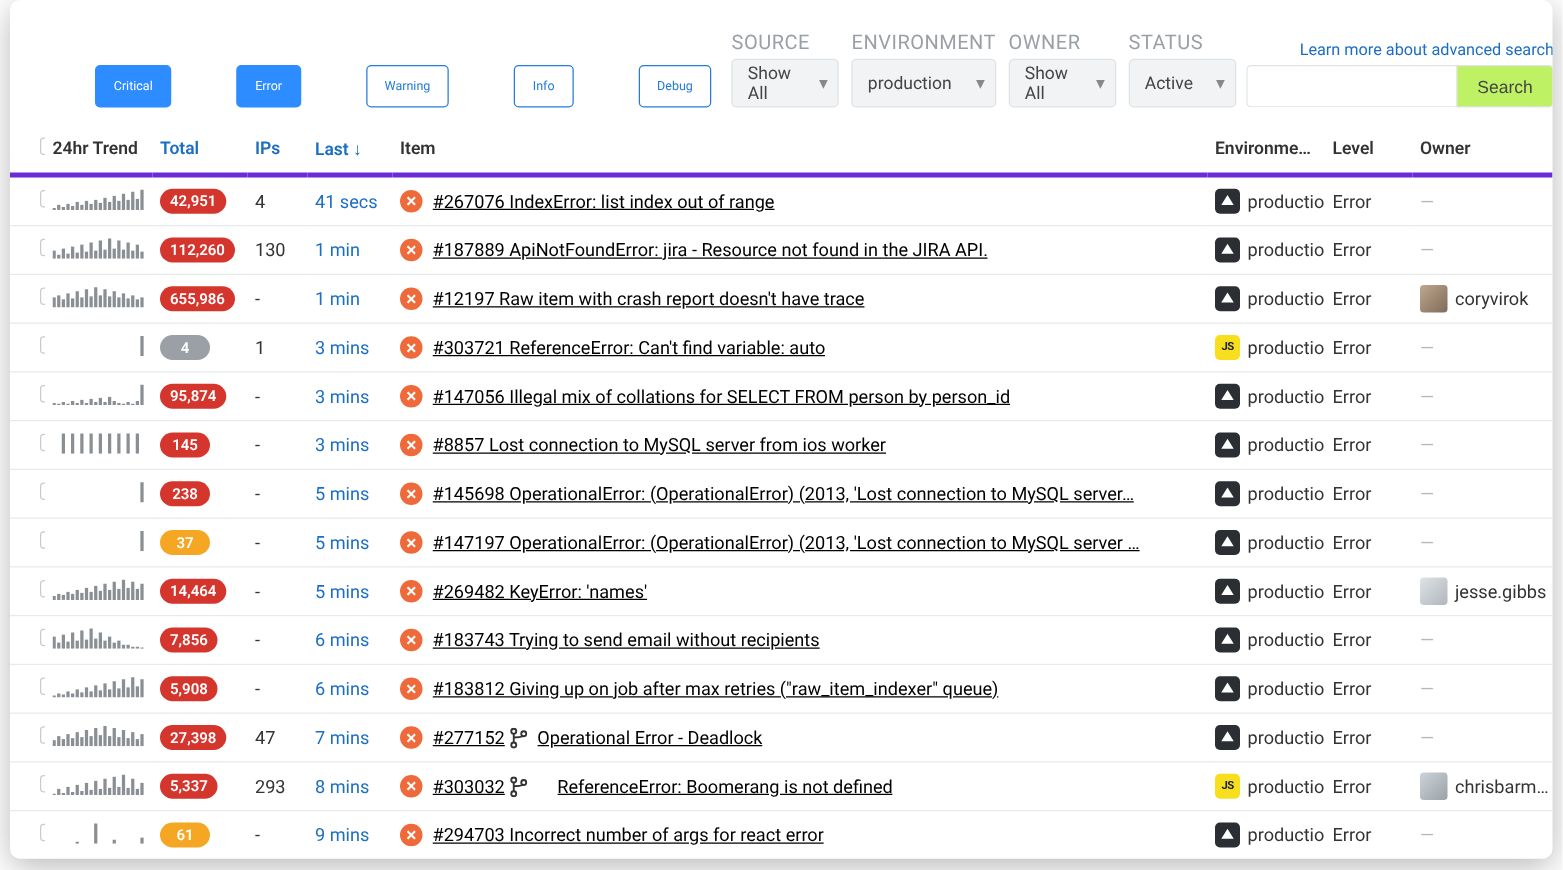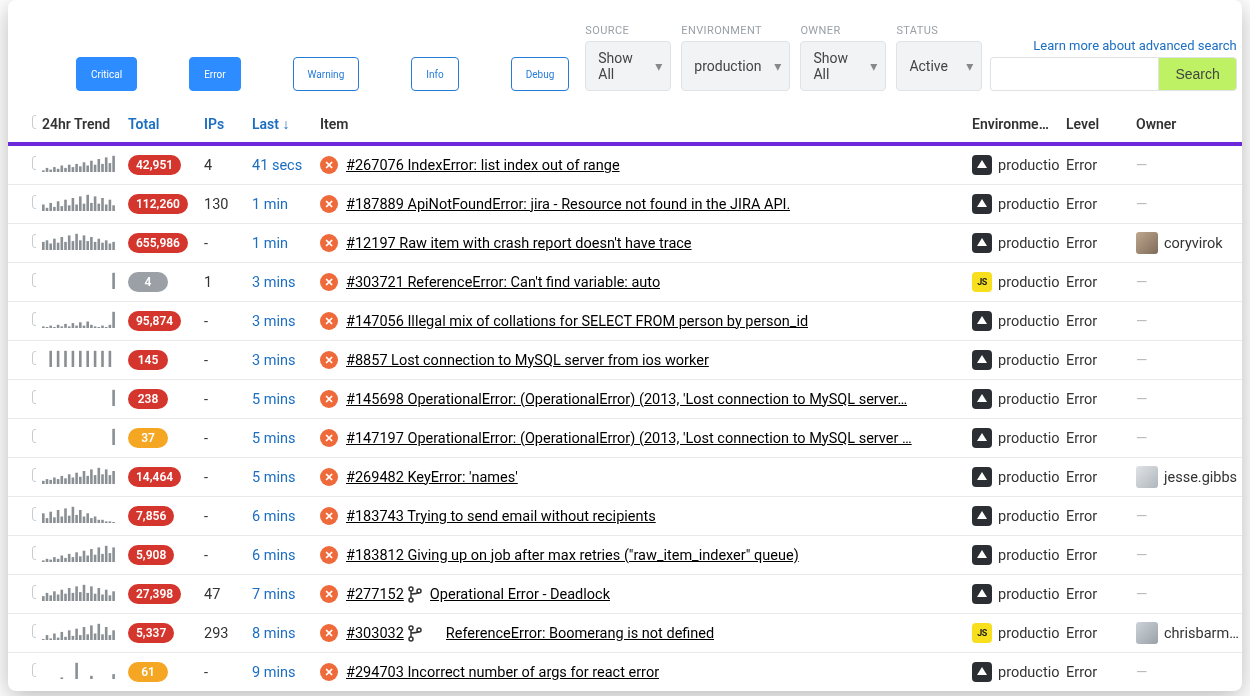--- a/index.html
+++ b/index.html
@@ -39,23 +39,23 @@
     border:1px solid transparent;
     user-select:none;
     margin-left:44px;
   }
   .btn-group-levels { display:flex; gap:8px; }
   .btn-blue { background:#2d8cff; color:#fff; border-color:#2d8cff; }
   .btn-outline { background:#fff; color:#247bd8; border:1px solid #247bd8; }
   .spacer { flex:1; }
   .filters { display:flex; gap:10px; }
   .filter-block { display:flex; flex-direction:column; gap:4px; }
-  .filter-label { font-size:11px; letter-spacing:.4px; color:#9aa0a6; }
+  .filter-label { font-size:16px; letter-spacing:.4px; color:#9aa0a6; }
   .select {
-    height:50px;
+    height:39px;
     background:#f1f3f5;
     border:1px solid #dfe3e6;
     border-radius:4px;
     padding:0 28px 0 12px;
     font-size:14px;
     color:#444;
     position:relative;
     display:flex; align-items:center;
     min-width:86px;
   }

